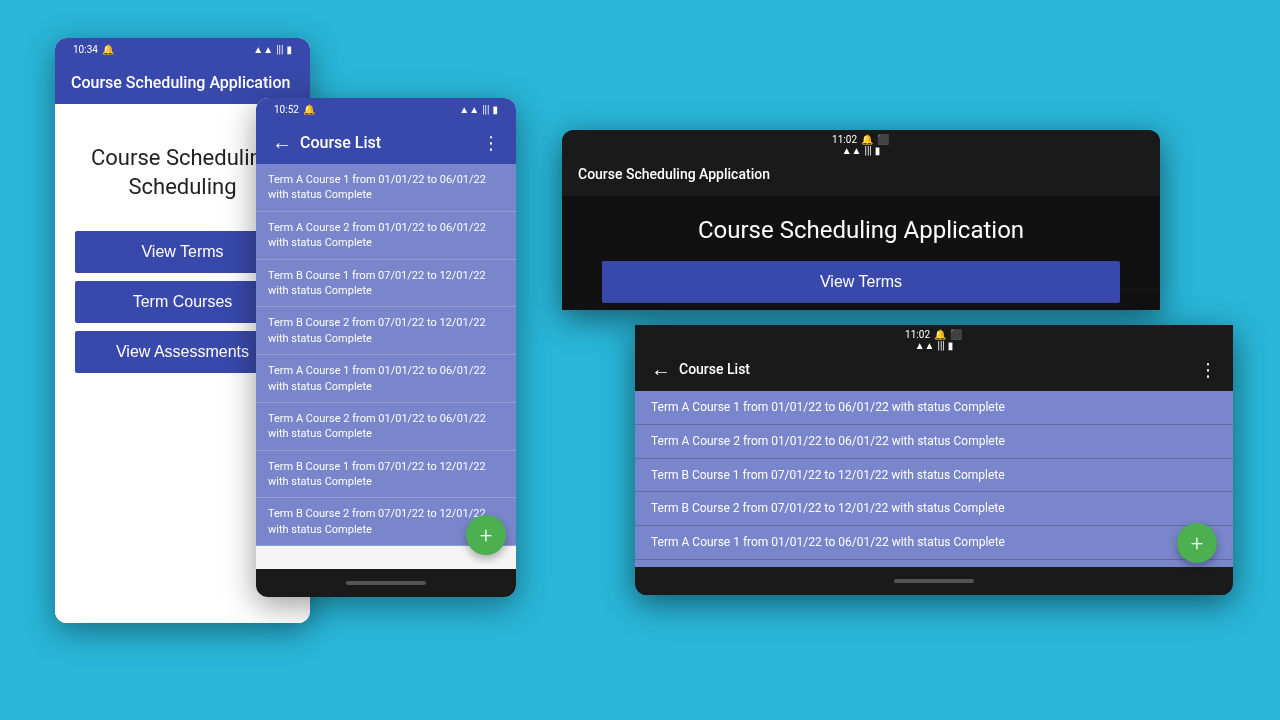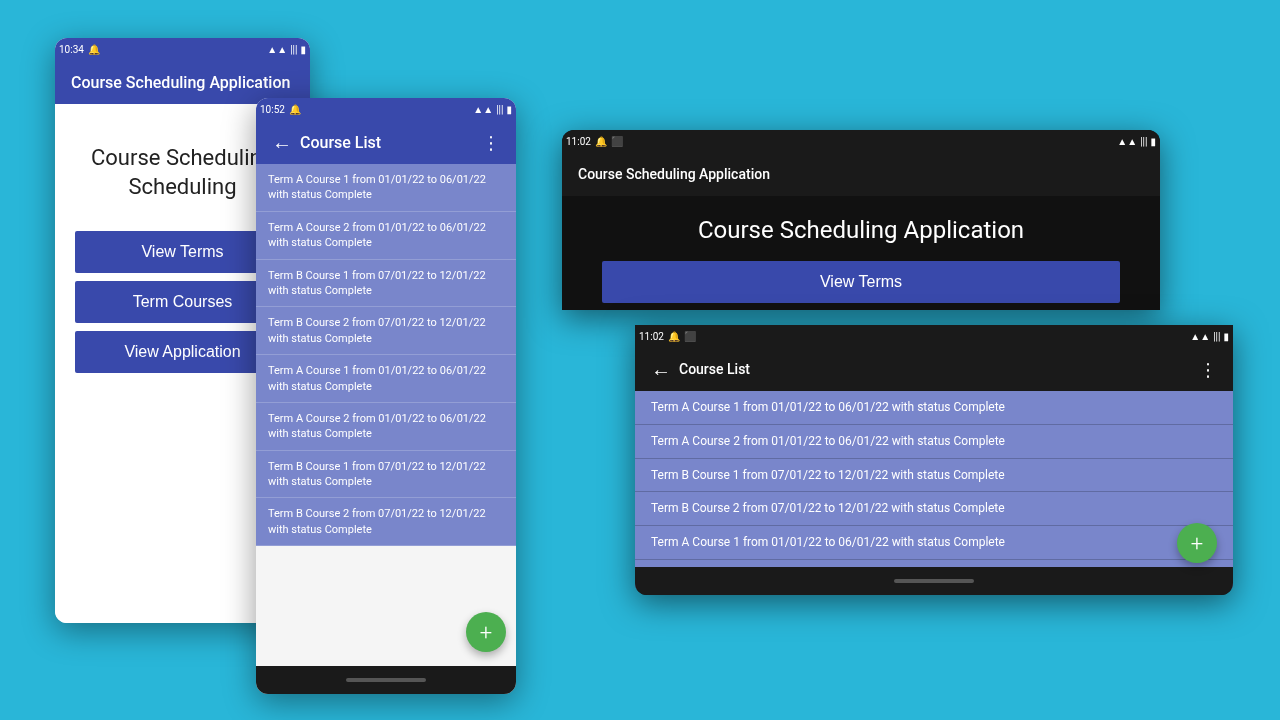--- a/index.html
+++ b/index.html
@@ -17,30 +17,31 @@
       position: absolute;
       border-radius: 12px;
       overflow: hidden;
       box-shadow: 0 8px 32px rgba(0,0,0,0.4);
     }
 
     .phone-status-bar {
       display: flex;
       justify-content: space-between;
       align-items: center;
-      padding: 4px 4px;
+      padding: 4px 18px;
       font-size: 10px;
       color: white;
       background-color: #3949ab;
       height: 22px;
     }
 
     .phone-status-bar.dark {
       background-color: #1a1a1a;
       color: white;
+      flex-direction: column;
     }
 
     .status-left { display: flex; align-items: center; gap: 4px; font-size: 10px; }
     .status-right { display: flex; align-items: center; gap: 3px; font-size: 10px; }
 
     
     .app-bar {
       background-color: #3949ab;
       color: white;
       padding: 10px 16px;
@@ -120,21 +121,21 @@
       height: 4px;
       background-color: #555;
       border-radius: 2px;
     }
 
     
     .phone-course-list {
       left: 256px;
       top: 98px;
       width: 260px;
-      height: 596px;
+      height: 499px;
       background-color: #f5f5f5;
     }
 
     .course-list-body {
       background-color: #f5f5f5;
       height: calc(100% - 66px - 28px);
       overflow: hidden;
     }
 
     .course-item {
@@ -258,21 +259,21 @@
     <span>Course Scheduling Application</span>
   </div>
 
   <div class="app-body">
     <div class="app-title-text">
       <span>Course Scheduling</span><br>
       <span>Scheduling</span>
     </div>
     <button class="nav-button">View Terms</button>
     <button class="nav-button">Term Courses</button>
-    <button class="nav-button">View Application</button>
+    <button class="nav-button">View Assessments</button>
   </div>
 
 </div>
 
 <div class="phone-frame phone-course-list">
 
   <div class="phone-status-bar">
     <div class="status-left">
       <span>10:52</span>
       <span>🔔</span>

